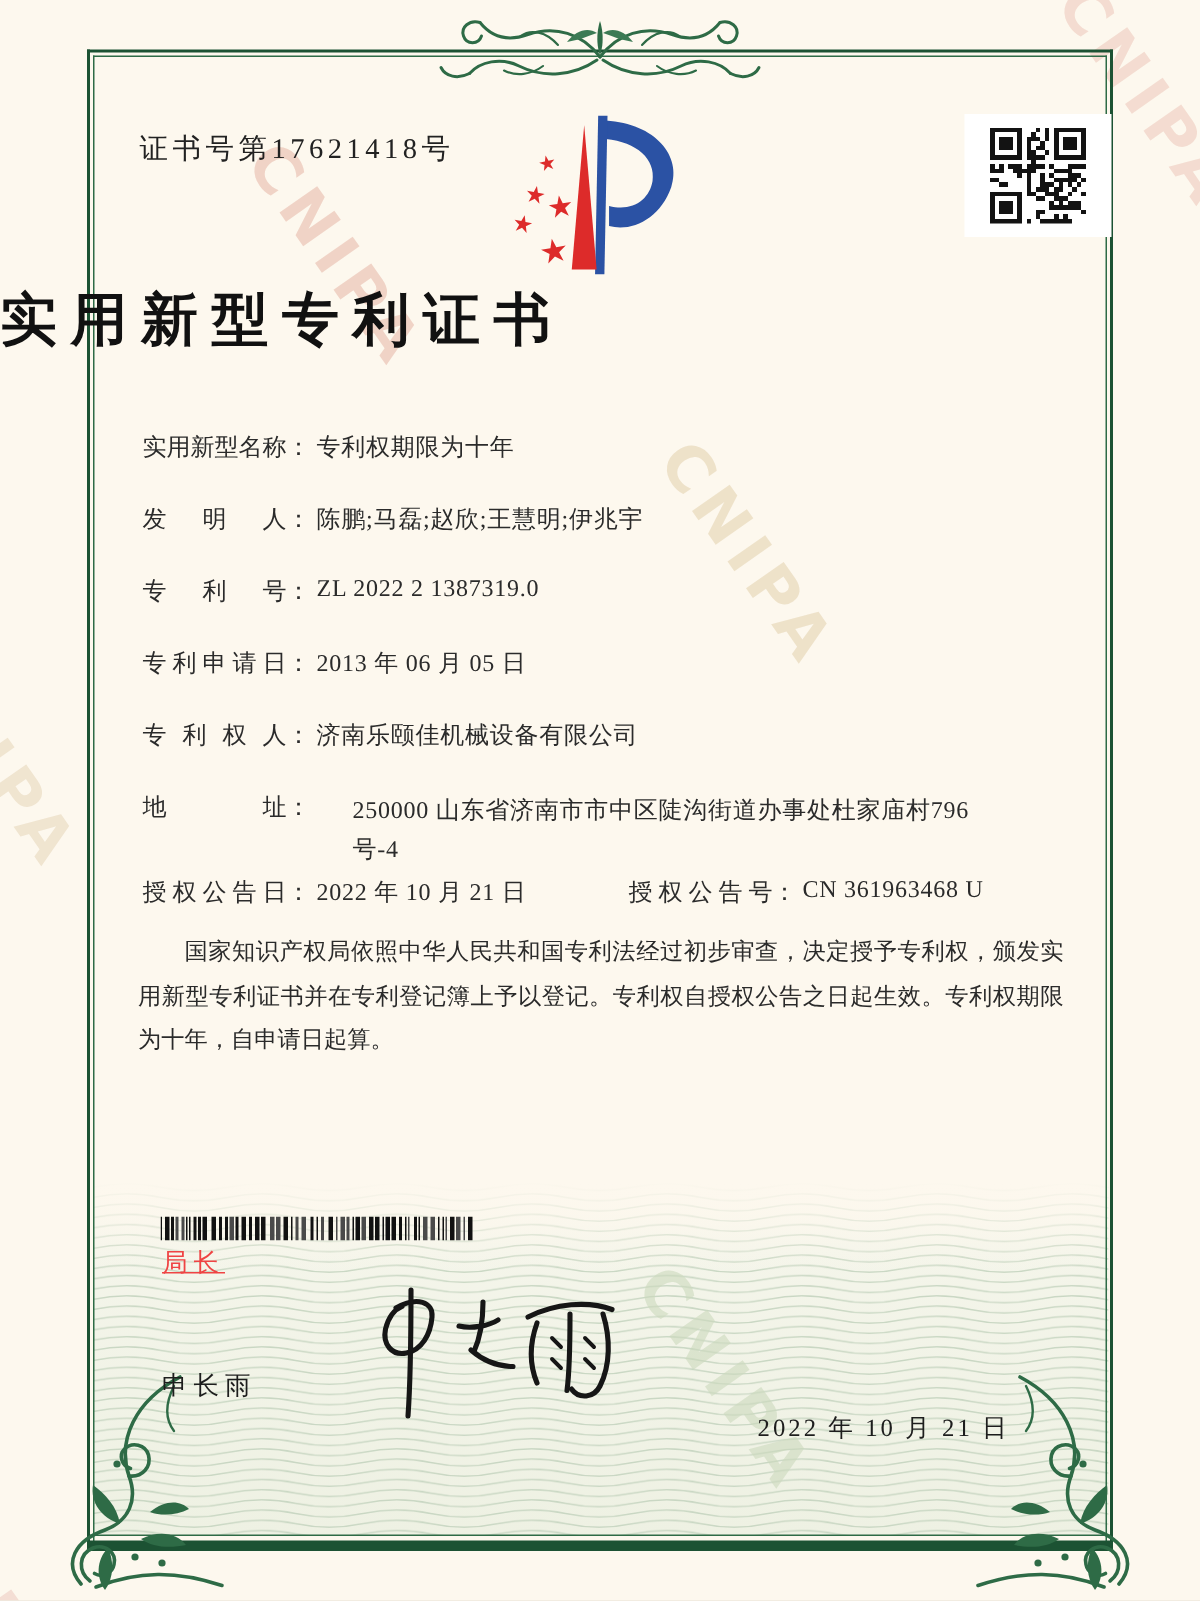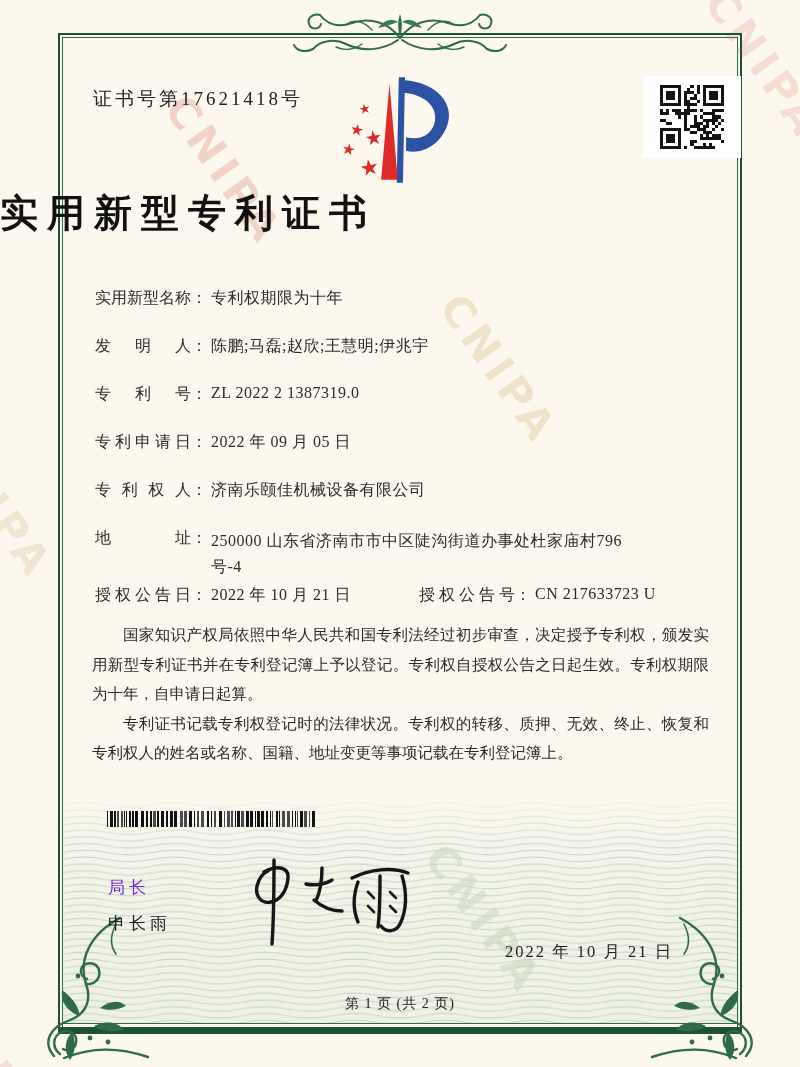--- a/index.html
+++ b/index.html
@@ -60,29 +60,29 @@
   .logo{position:absolute;left:326px;top:72px;width:158px;height:116px;}
   .title{
     position:absolute;left:0;top:188px;width:672px;text-align:left;
     font-size:38px;font-weight:bold;letter-spacing:9px;color:#111;
   }
   .fields{position:absolute;left:95px;top:0;width:620px;font-size:16px;}
   .frow{position:absolute;left:0;white-space:nowrap;}
   .flabel{display:inline-block;width:96px;text-align:justify;text-align-last:justify;vertical-align:top;}
   .fcolon{display:inline-block;vertical-align:top;}
   .fvalue{display:inline-block;vertical-align:top;letter-spacing:0.5px;}
-  .fvalue.wrap{white-space:normal;width:505px;line-height:26px;}
+  .fvalue.wrap{white-space:normal;width:505px;line-height:26px;margin-left:24px;}
   .grant2{position:absolute;left:324px;top:0;white-space:nowrap;}
   .paras{
     position:absolute;left:92px;top:620px;width:617px;
     font-size:15.5px;line-height:29.5px;text-align:justify;color:#2a2a2a;
   }
   .paras p{text-indent:2em;}
   .barcode{position:absolute;left:107px;top:811px;width:212px;height:16px;}
-  .sig-title{position:absolute;left:108px;top:876px;font-size:17px;letter-spacing:4px;color:#6d28d9;}
+  .sig-title{position:absolute;left:108px;top:830px;font-size:17px;letter-spacing:4px;color:#ef4444;text-decoration:underline;}
   .sig-name{position:absolute;left:108px;top:912px;font-size:17px;letter-spacing:4px;color:#1d1d1d;}
   .signature{position:absolute;left:232px;top:854px;width:190px;height:96px;}
   .issue-date{position:absolute;left:505px;top:941px;font-size:16.5px;letter-spacing:2px;color:#1d1d1d;}
   .page-info{position:absolute;left:0;top:995px;width:800px;text-align:center;font-size:14px;letter-spacing:1px;color:#222;}
   .footer-note{position:absolute;left:318px;top:1043px;font-size:15px;letter-spacing:2px;color:#b91c1c;margin-top:32px;}
 </style>
 </head>
 <body>
 
 <div class="page">
@@ -413,43 +413,42 @@
       <div class="frow" style="top:336px">
         <span class="flabel">发明人</span><span class="fcolon">：</span>
         <span class="fvalue">陈鹏;马磊;赵欣;王慧明;伊兆宇</span>
       </div>
       <div class="frow" style="top:384px">
         <span class="flabel">专利号</span><span class="fcolon">：</span>
         <span class="fvalue">ZL 2022 2 1387319.0</span>
       </div>
       <div class="frow" style="top:432px">
         <span class="flabel">专利申请日</span><span class="fcolon">：</span>
-        <span class="fvalue">2022 年 09 月 05 日</span>
+        <span class="fvalue">2013 年 06 月 05 日</span>
       </div>
       <div class="frow" style="top:480px">
         <span class="flabel">专利权人</span><span class="fcolon">：</span>
         <span class="fvalue">济南乐颐佳机械设备有限公司</span>
       </div>
       <div class="frow" style="top:528px">
         <span class="flabel">地址</span><span class="fcolon">：</span>
         <span class="fvalue wrap"><span>250000 山东省济南市市中区陡沟街道办事处杜家庙村796</span><br><span>号-4</span></span>
       </div>
       <div class="frow" style="top:585px">
         <span class="flabel">授权公告日</span><span class="fcolon">：</span>
         <span class="fvalue">2022 年 10 月 21 日</span>
         <span class="grant2">
           <span class="flabel">授权公告号</span><span class="fcolon">：</span>
-          <span class="fvalue">CN 217633723 U</span>
+          <span class="fvalue">CN 361963468 U</span>
         </span>
       </div>
     </div>
 
     <div class="paras">
       <p>国家知识产权局依照中华人民共和国专利法经过初步审查，决定授予专利权，颁发实用新型专利证书并在专利登记簿上予以登记。专利权自授权公告之日起生效。专利权期限为十年，自申请日起算。</p>
-      <p>专利证书记载专利权登记时的法律状况。专利权的转移、质押、无效、终止、恢复和专利权人的姓名或名称、国籍、地址变更等事项记载在专利登记簿上。</p>
     </div>
 
     <svg class="barcode" id="barcodesvg" viewBox="0 0 212 16" preserveAspectRatio="none">
         <rect x="0" y="0" width="1" height="16" fill="#111"></rect>
         <rect x="3" y="0" width="3" height="16" fill="#111"></rect>
         <rect x="7" y="0" width="2" height="16" fill="#111"></rect>
         <rect x="10" y="0" width="2" height="16" fill="#4a4a4a"></rect>
         <rect x="14" y="0" width="2" height="16" fill="#4a4a4a"></rect>
         <rect x="17" y="0" width="1" height="16" fill="#111"></rect>
         <rect x="19" y="0" width="1" height="16" fill="#111"></rect>
@@ -514,16 +513,15 @@
         <path d="M82,46 C90,53 100,57 110,57"></path>
         <path d="M120,24 C138,15 160,13 176,19"></path>
         <path d="M126,28 C121,42 121,56 126,68"></path>
         <path d="M148,22 C148,40 148,58 146,73"></path>
         <path d="M170,22 C175,38 175,56 168,70 C164,78 154,79 149,72"></path>
         <path d="M136,38 l6,6 M136,52 l6,6 M158,38 l6,6 M158,52 l6,6" stroke-width="2.6"></path>
       </g>
     </svg>
 
     <div class="issue-date">2022 年 10 月 21 日</div>
-    <div class="page-info">第 1 页 (共 2 页)</div>
     <div class="footer-note">其他事项参见续页</div>
   </div>
 </div>
 
 </body></html>

